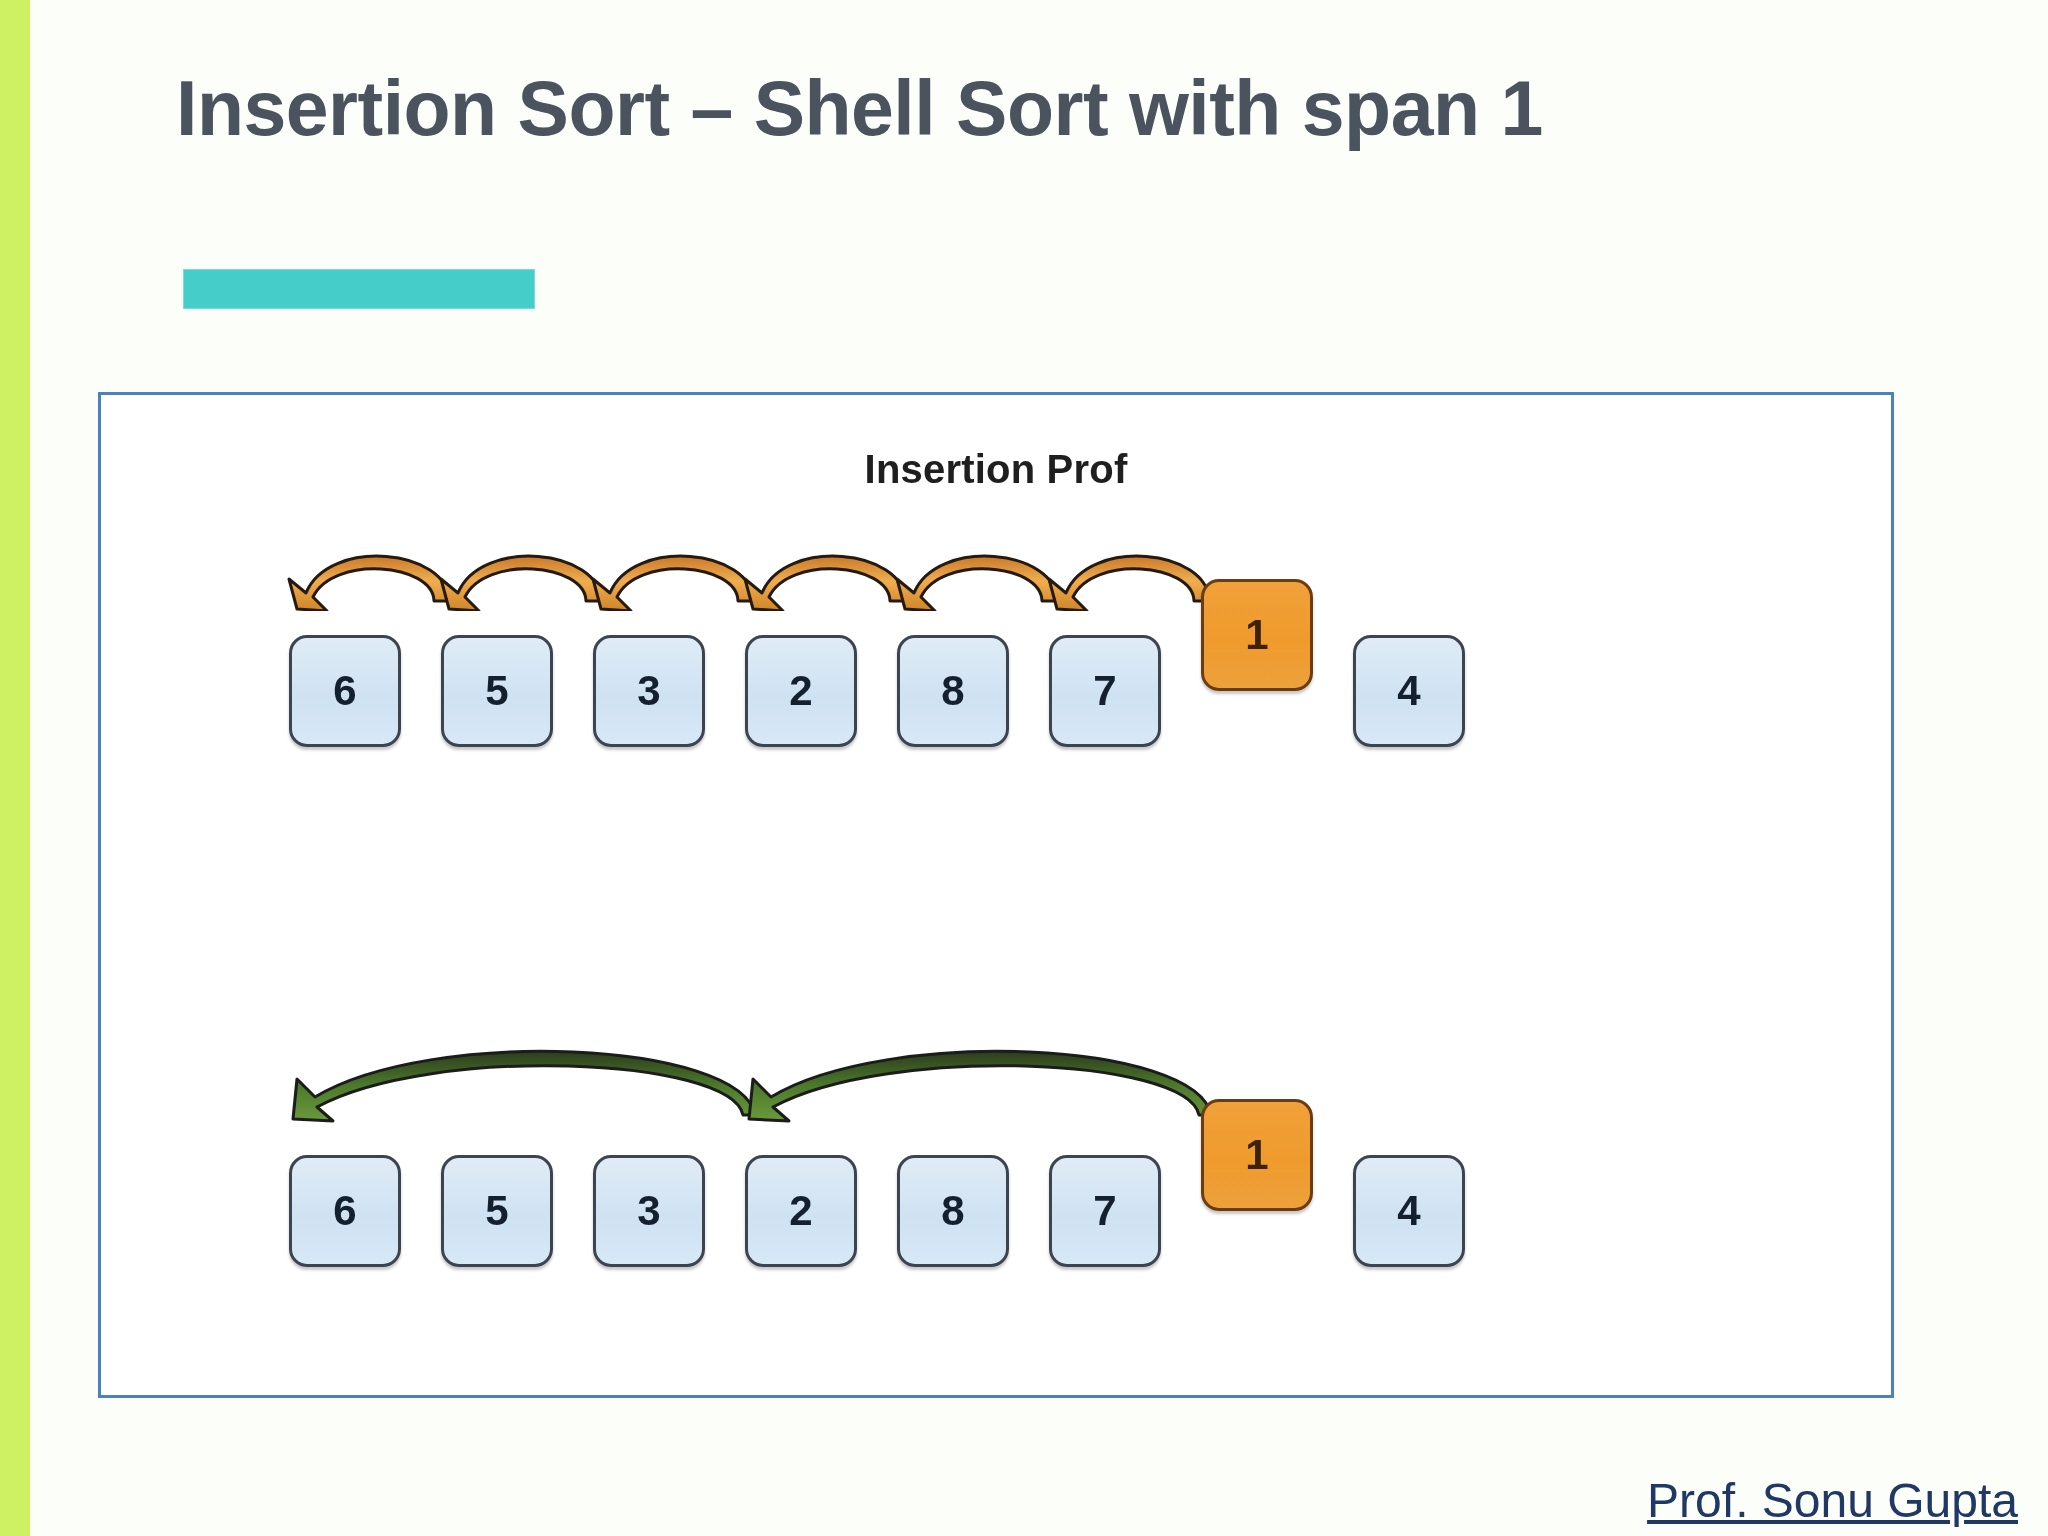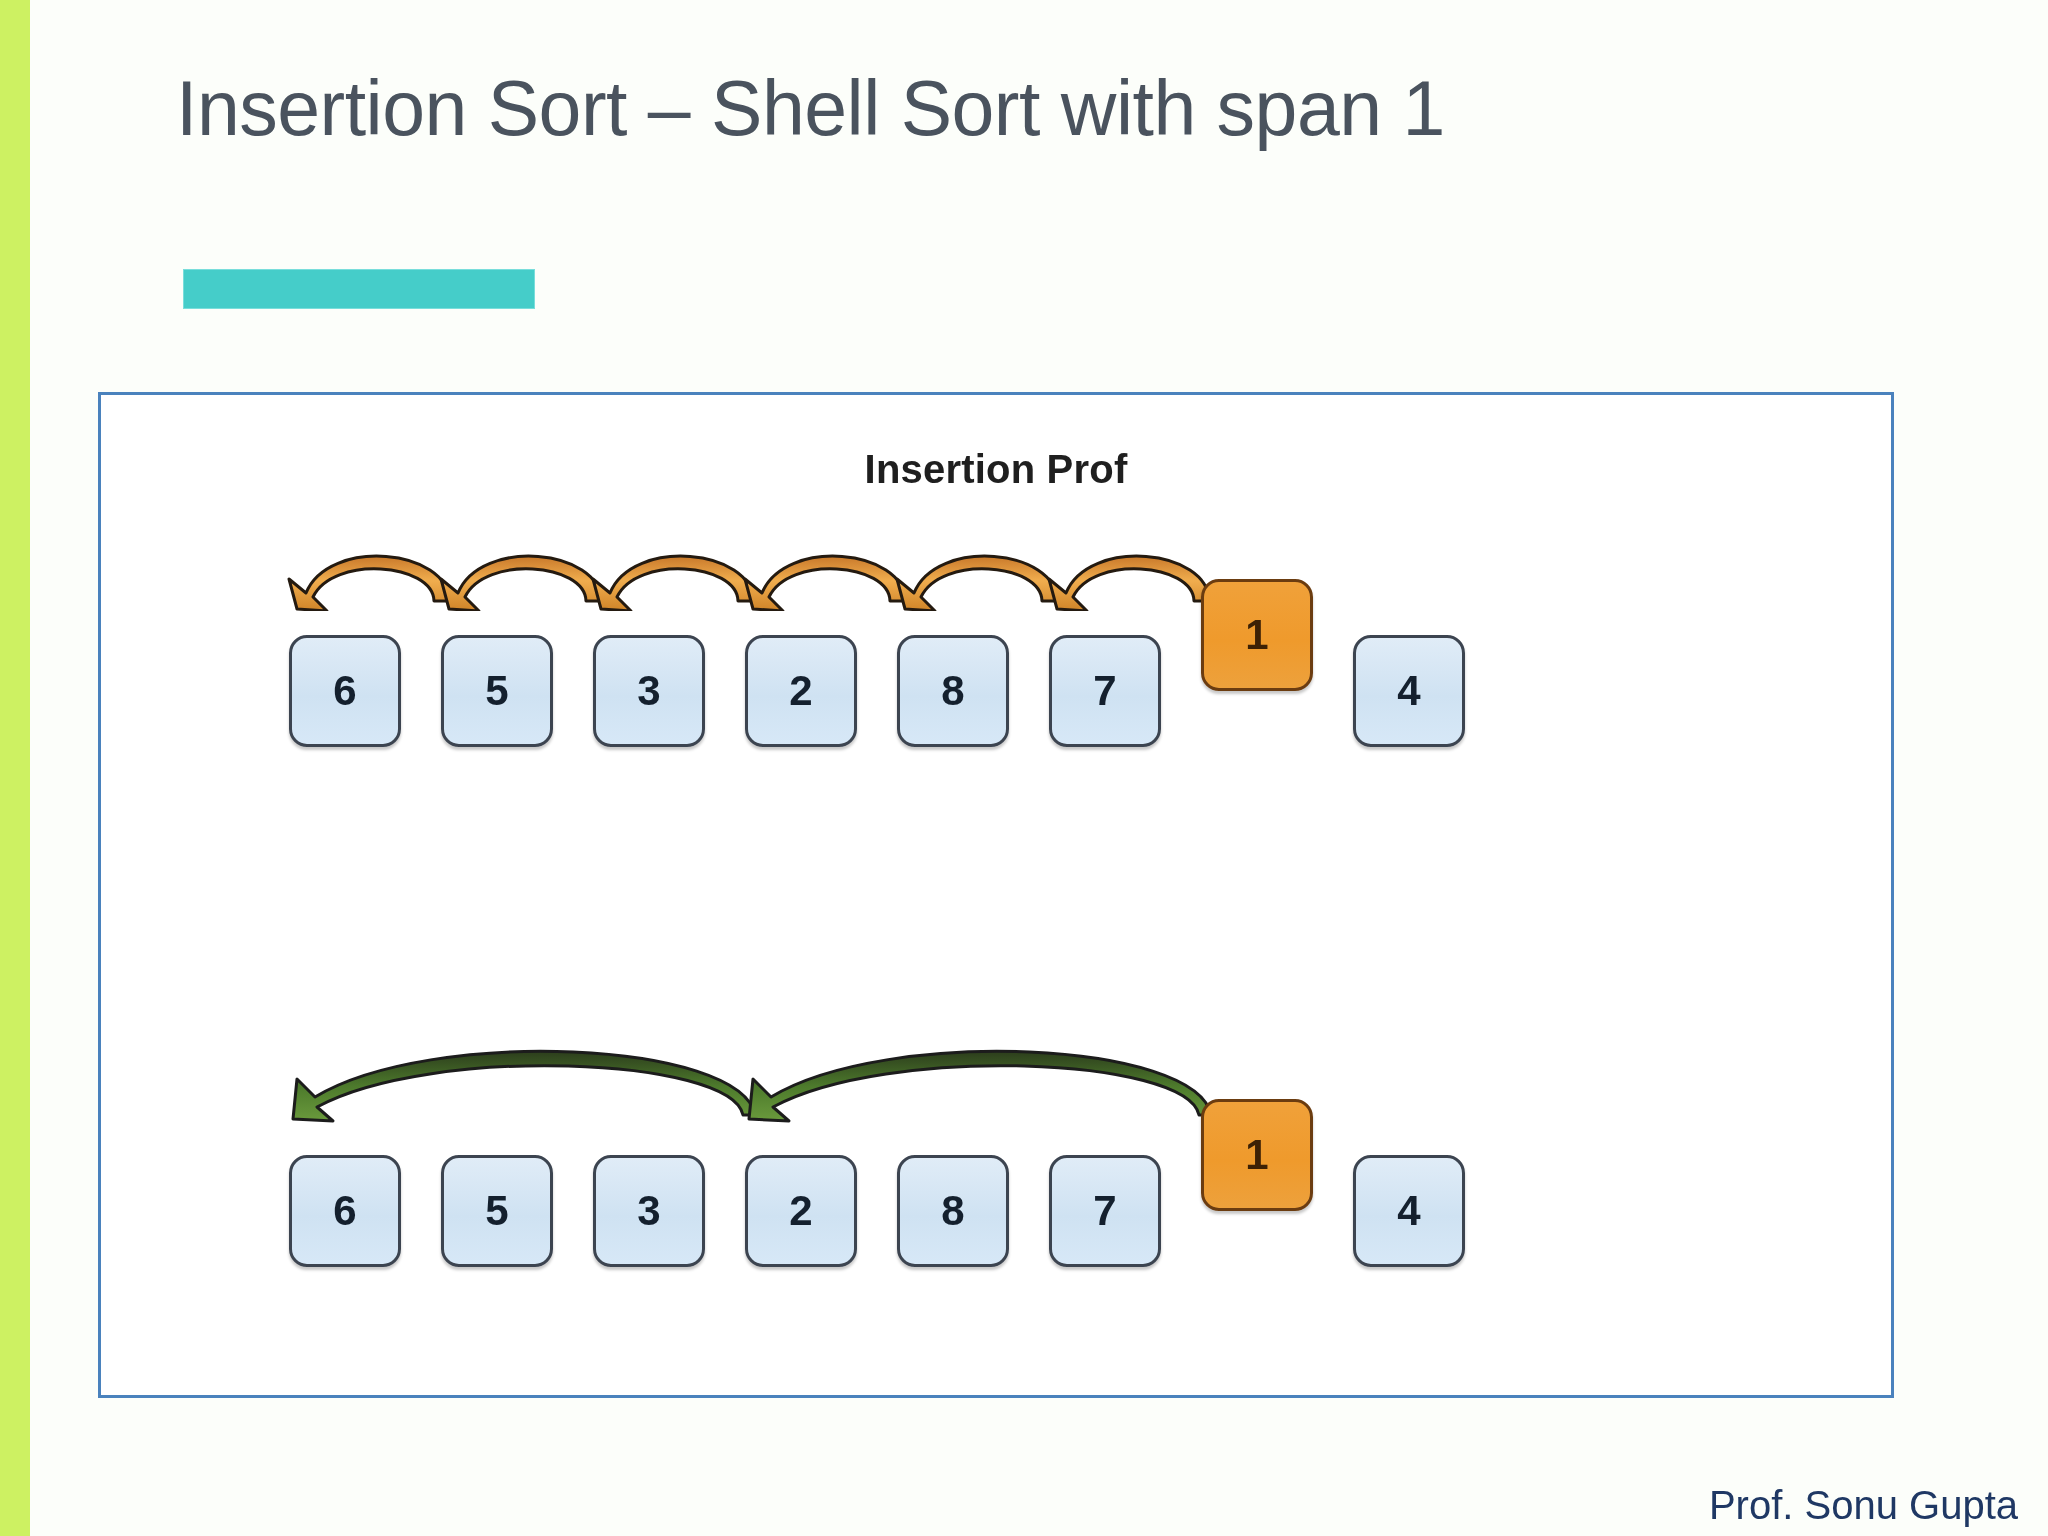--- a/index.html
+++ b/index.html
@@ -25,21 +25,21 @@
     background: #cdf162;
   }
 
   
   .slide-title {
     position: absolute;
     left: 176px;
     top: 66px;
     width: 1760px;
     font-size: 77px;
-    font-weight: normal;
+    font-weight: bold;
     color: #4a535e;
     letter-spacing: -0.5px;
     line-height: 1.1;
     white-space: nowrap;
   }
 
   
   .teal-bar {
     position: absolute;
     left: 184px;
@@ -135,24 +135,25 @@
     pointer-events: none;
   }
   .arrows-insertion { top: 136px; height: 80px; }
   .arrows-shell     { top: 628px; height: 100px; }
 
   
   .signature {
     position: absolute;
     right: 30px;
     bottom: 8px;
-    font-size: 40px;
+    font-size: 48px;
     color: #1f3864;
     font-family: "Liberation Sans", sans-serif;
     white-space: nowrap;
+    text-decoration: underline;
   }
 </style>
 </head>
 <body>
 
 <div class="slide">
 
   <div class="left-bar"></div>
 
   <div class="slide-title">Insertion Sort – Shell Sort with span 1</div>

